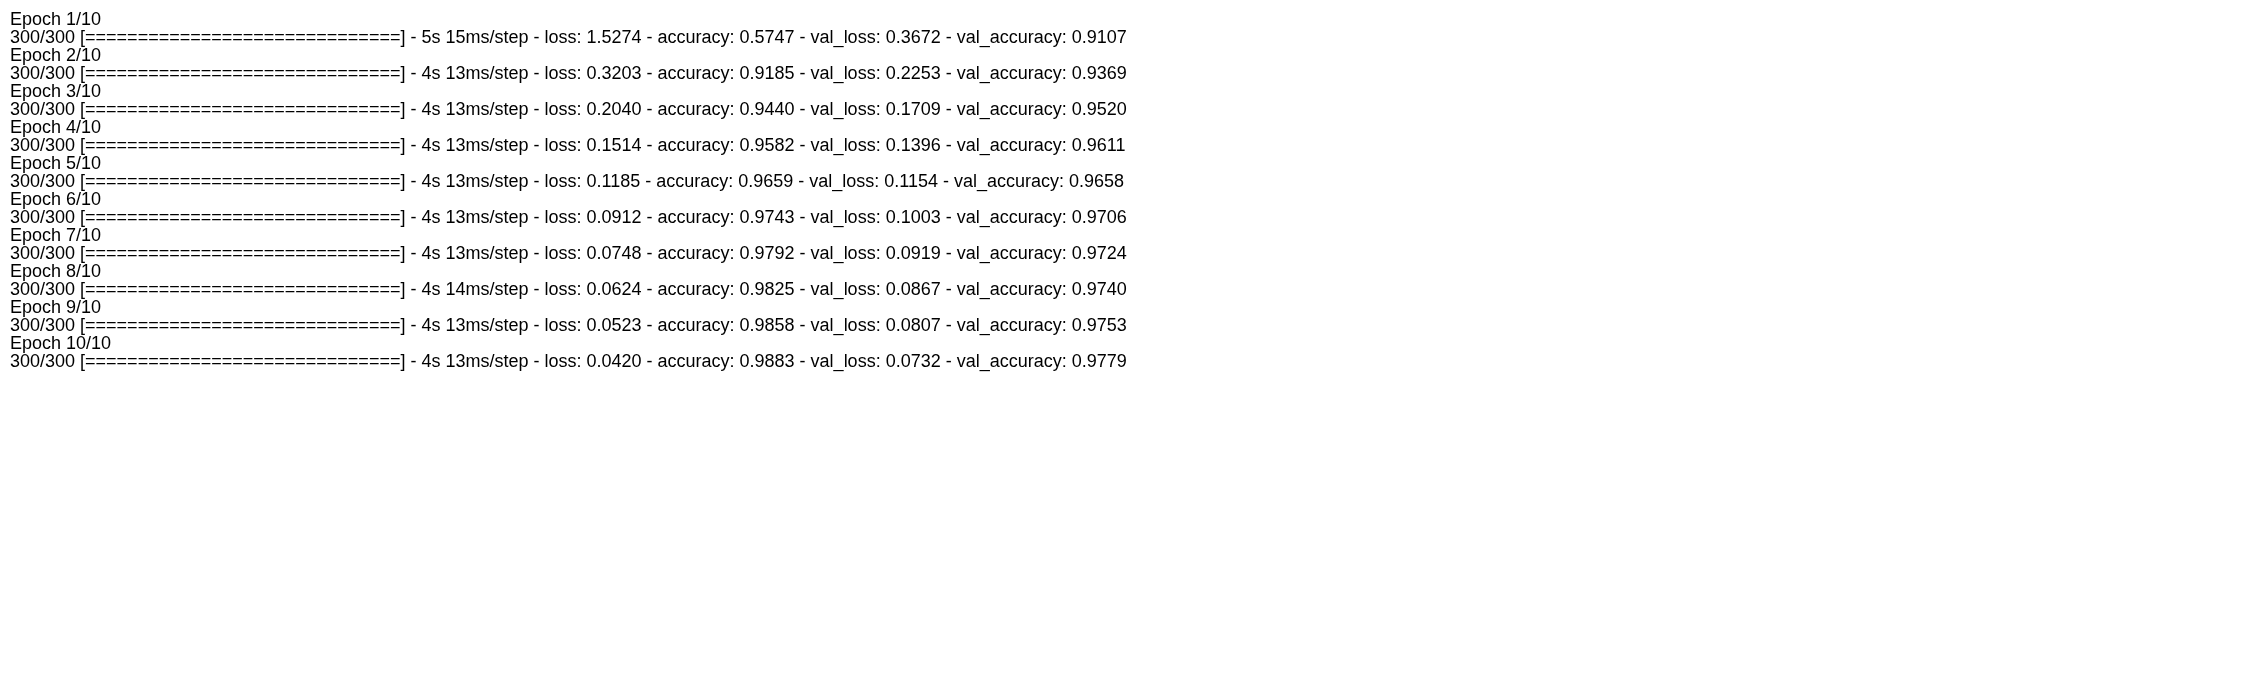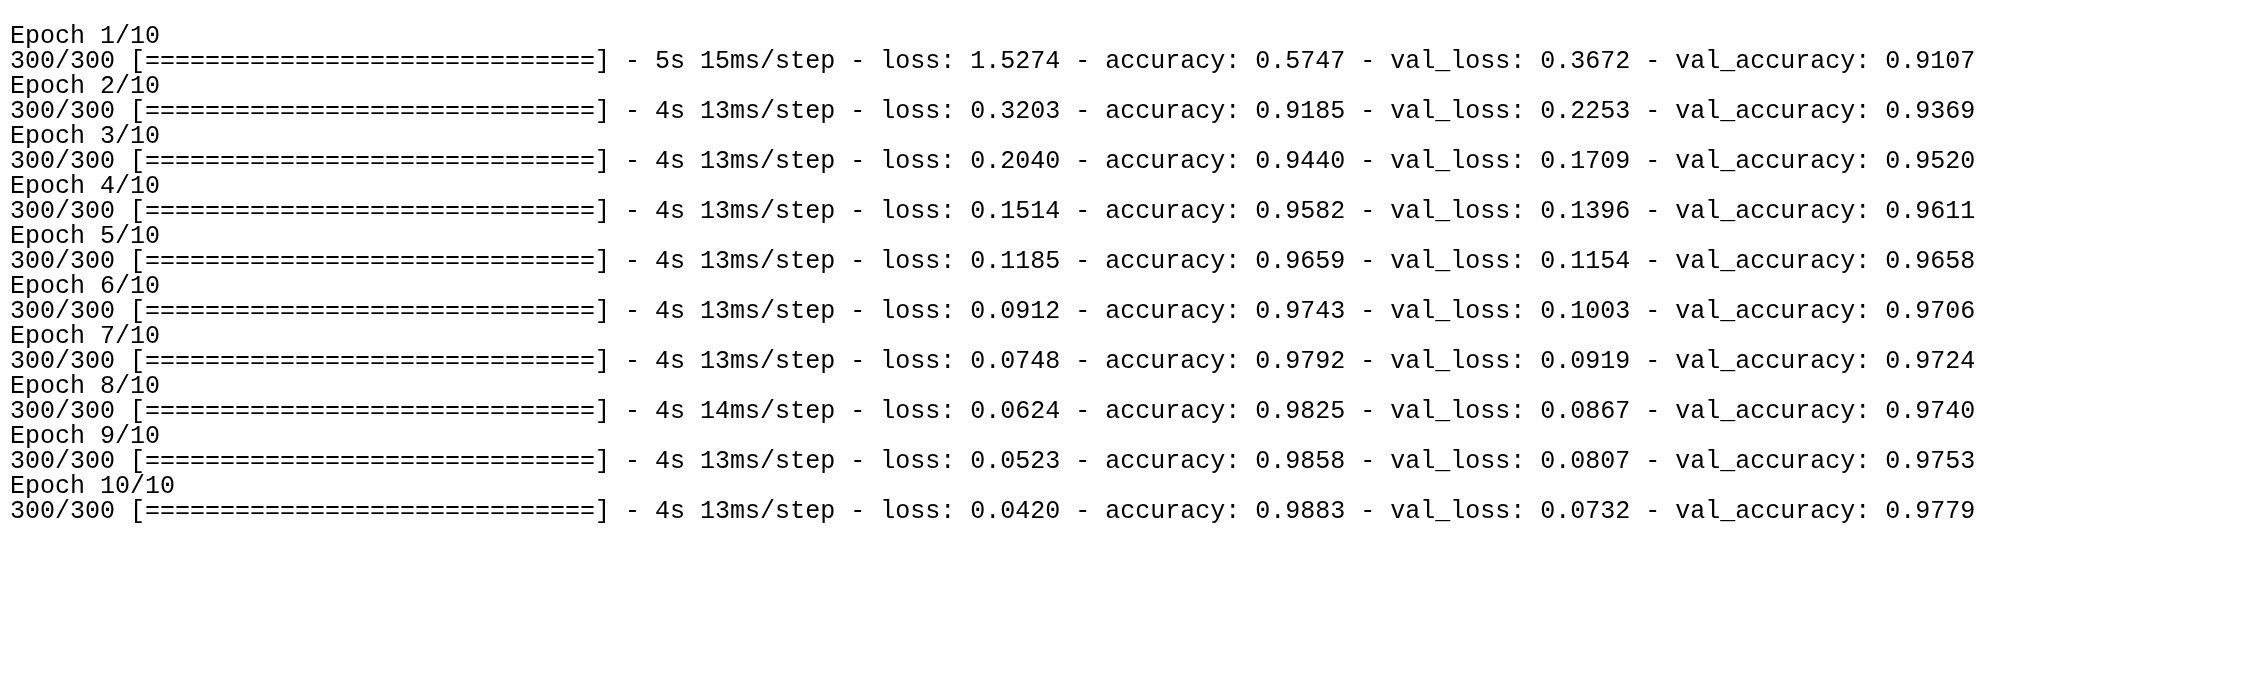--- a/index.html
+++ b/index.html
@@ -2,25 +2,25 @@
 <html><head>
 <meta charset="utf-8">
 <style>
   html, body {
     margin: 0;
     padding: 0;
     background: #ffffff;
     color: #000000;
   }
   .terminal {
-    font-family: Liberation Mono, monospace;
-    font-size: 25px;
+    font-family: Liberation Sans, sans-serif;
+    font-size: 18px;
     line-height: 1.0;
     white-space: pre;
-    padding: 24px 10px;
+    padding: 10px 10px;
     letter-spacing: 0;
   }
   .line {
     display: block;
   }
 </style>
 </head>
 <body>
 
 <div class="terminal" id="terminal"><span class="line">Epoch 1/10</span><span class="line">300/300 [==============================] - 5s 15ms/step - loss: 1.5274 - accuracy: 0.5747 - val_loss: 0.3672 - val_accuracy: 0.9107</span><span class="line">Epoch 2/10</span><span class="line">300/300 [==============================] - 4s 13ms/step - loss: 0.3203 - accuracy: 0.9185 - val_loss: 0.2253 - val_accuracy: 0.9369</span><span class="line">Epoch 3/10</span><span class="line">300/300 [==============================] - 4s 13ms/step - loss: 0.2040 - accuracy: 0.9440 - val_loss: 0.1709 - val_accuracy: 0.9520</span><span class="line">Epoch 4/10</span><span class="line">300/300 [==============================] - 4s 13ms/step - loss: 0.1514 - accuracy: 0.9582 - val_loss: 0.1396 - val_accuracy: 0.9611</span><span class="line">Epoch 5/10</span><span class="line">300/300 [==============================] - 4s 13ms/step - loss: 0.1185 - accuracy: 0.9659 - val_loss: 0.1154 - val_accuracy: 0.9658</span><span class="line">Epoch 6/10</span><span class="line">300/300 [==============================] - 4s 13ms/step - loss: 0.0912 - accuracy: 0.9743 - val_loss: 0.1003 - val_accuracy: 0.9706</span><span class="line">Epoch 7/10</span><span class="line">300/300 [==============================] - 4s 13ms/step - loss: 0.0748 - accuracy: 0.9792 - val_loss: 0.0919 - val_accuracy: 0.9724</span><span class="line">Epoch 8/10</span><span class="line">300/300 [==============================] - 4s 14ms/step - loss: 0.0624 - accuracy: 0.9825 - val_loss: 0.0867 - val_accuracy: 0.9740</span><span class="line">Epoch 9/10</span><span class="line">300/300 [==============================] - 4s 13ms/step - loss: 0.0523 - accuracy: 0.9858 - val_loss: 0.0807 - val_accuracy: 0.9753</span><span class="line">Epoch 10/10</span><span class="line">300/300 [==============================] - 4s 13ms/step - loss: 0.0420 - accuracy: 0.9883 - val_loss: 0.0732 - val_accuracy: 0.9779</span></div>

